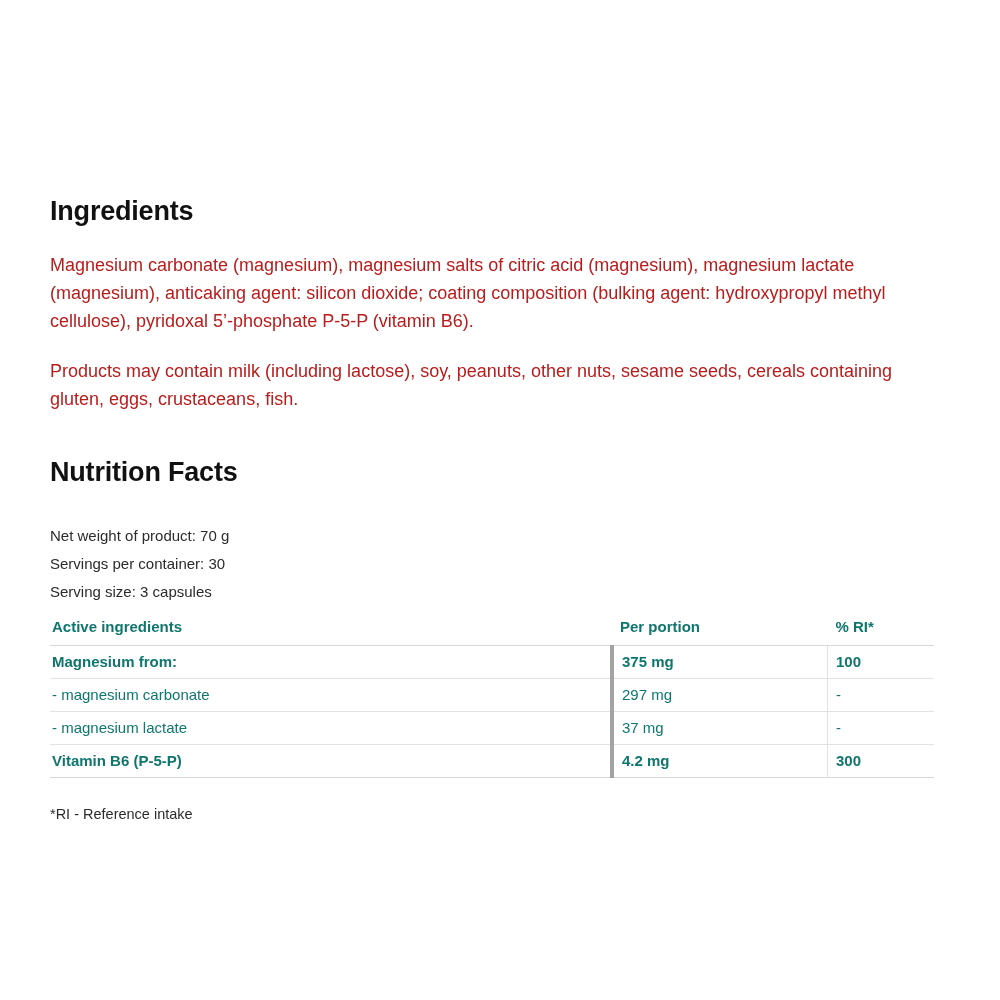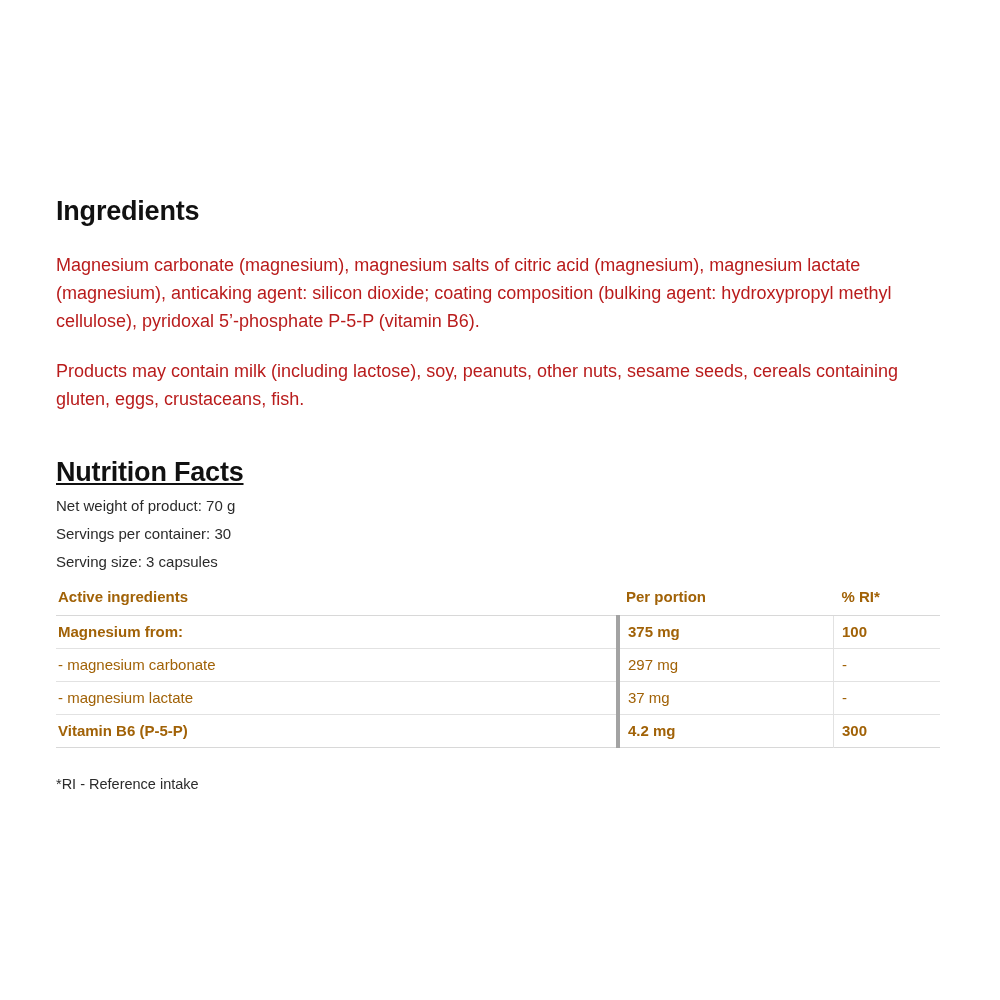--- a/index.html
+++ b/index.html
@@ -10,35 +10,34 @@
     width: 1000px;
     height: 1000px;
     background: #ffffff;
     font-family: "Liberation Sans", sans-serif;
     color: #1a1a1a;
     position: relative;
     overflow: hidden;
   }
   .page {
     position: absolute;
-    left: 56px;
+    left: 50px;
     top: 196px;
     width: 884px;
   }
   h2.section-title {
     font-size: 27px;
     font-weight: bold;
     letter-spacing: -0.2px;
     margin: 0 0 24px 0;
     color: #111111;
   }
   h2.section-title.second {
     margin-top: 44px;
-    margin-bottom: 4px;
-    text-decoration: underline;
+    margin-bottom: 34px;
   }
   p.body-text {
     font-size: 18px;
     line-height: 28px;
     color: #b91c1c;
     margin: 0 0 22px 0;
     max-width: 875px;
   }
   p.body-text.last {
     margin-bottom: 16px;
@@ -49,21 +48,21 @@
     color: #2b2b2b;
   }
   .facts-lines div {
     white-space: nowrap;
   }
   table.nutrition {
     border-collapse: collapse;
     width: 884px;
     margin-top: 5px;
     font-size: 15px;
-    color: #a16207;
+    color: #0f766e;
   }
   table.nutrition th,
   table.nutrition td {
     text-align: left;
     padding: 5px 6px 5px 2px;
     vertical-align: middle;
     font-weight: normal;
     line-height: 22px;
   }
   table.nutrition thead th {

